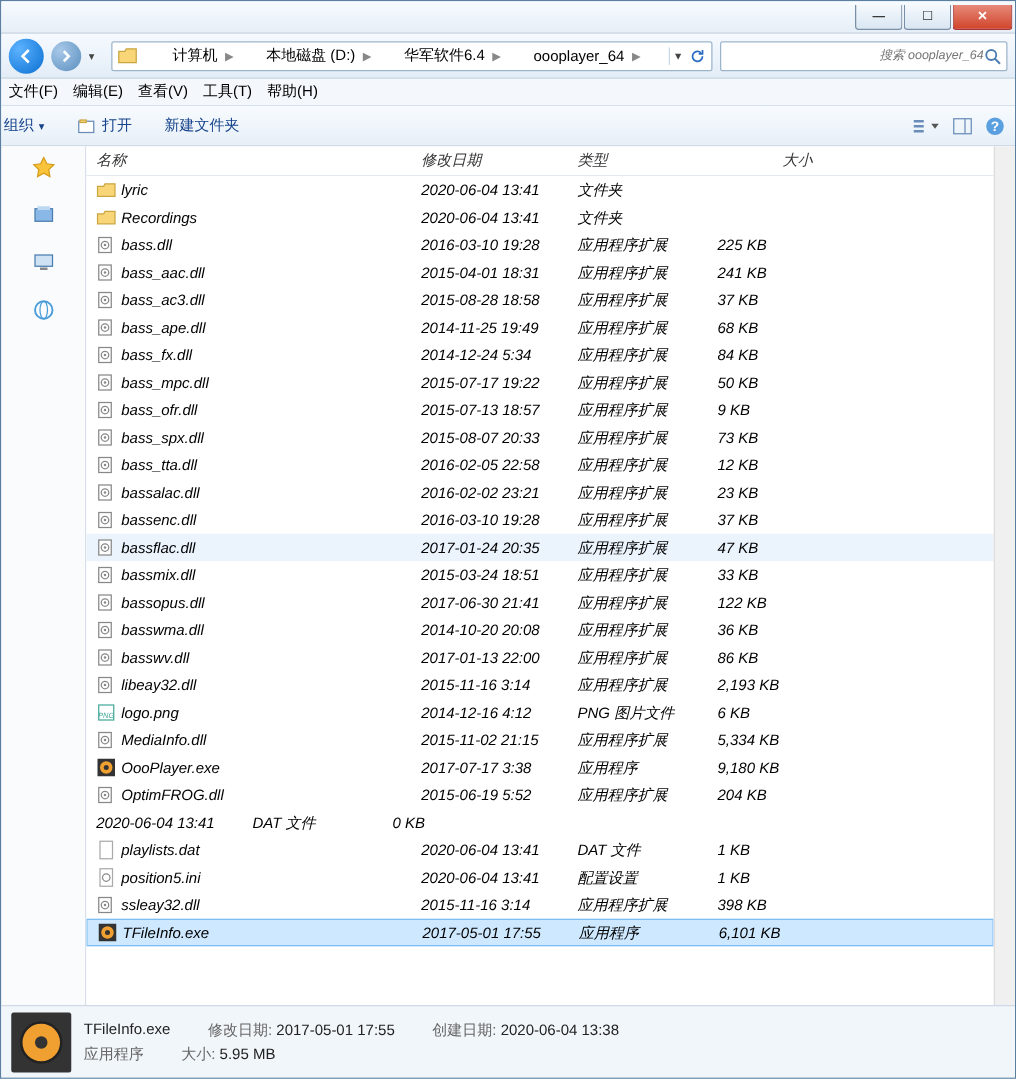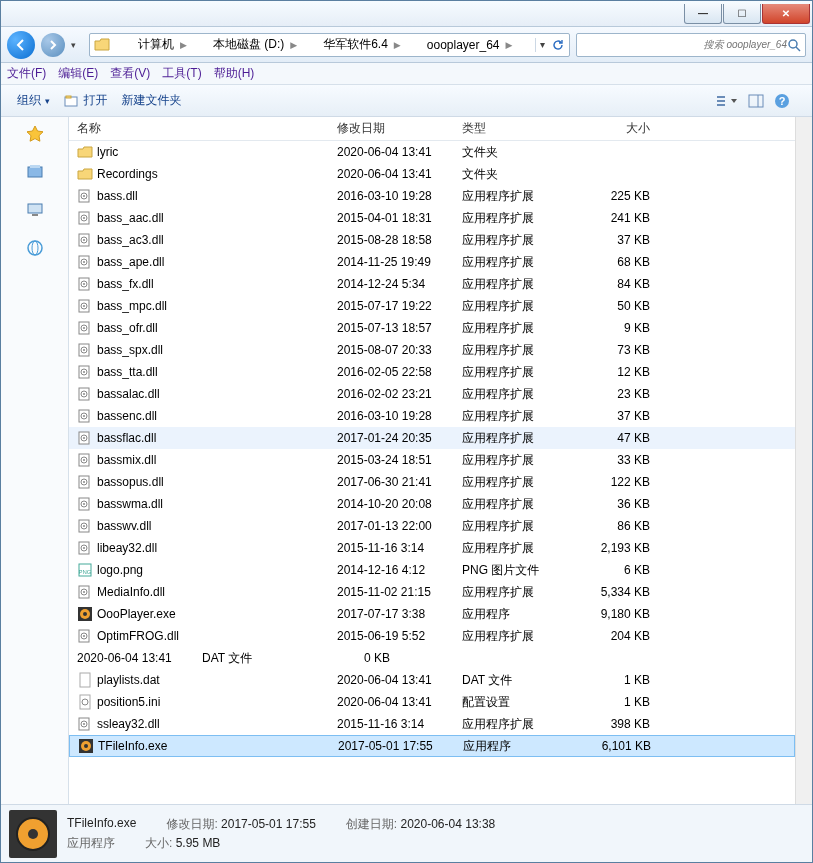--- a/index.html
+++ b/index.html
@@ -15,43 +15,43 @@
   .nav-dd { width:12px; font-size:9px; color:#444;}
   .addrbar { flex:1; display:flex; align-items:center; height:24px; border:1px solid #9db5cb; background:#fff; border-radius:2px;}
   .addr-folder-ico { width:20px; height:20px; margin:0 2px; display:inline-flex; align-items:center; justify-content:center;}
   .crumb { display:flex; align-items:center; padding:0 4px; height:22px;margin-left:20px;}
   .sep { color:#888; padding:0 2px; font-size:9px;}
   .addr-end { margin-left:auto; display:flex; align-items:center; padding:0 4px; gap:6px; border-left:1px solid #ccd8e5;}
   .refresh { color:#2a6cc2; }
   .searchbox { width:230px; height:24px; border:1px solid #9db5cb; background:#fff; display:flex; align-items:center; padding:0 4px; border-radius:2px;}
   .searchbox input { border:none; outline:none; flex:1; font-size:10px; font-style:italic; color:#0f172a;text-align:right;}
   .menubar { height:22px; display:flex; align-items:center; padding:0 6px; gap:12px; background:#f4f8fc; border-bottom:1px solid #d6e0ea;}
-  .menubar span { color:#4c1d95; }
-  .toolbar { height:32px; display:flex; align-items:center; padding:0 16px; gap:14px; background:linear-gradient(to bottom,#f7fbff,#e7eff7); border-bottom:1px solid #cfdae6;}
+  .menubar span { color:#000000; }
+  .toolbar { height:32px; display:flex; align-items:center; padding:0 2px; gap:26px; background:linear-gradient(to bottom,#f7fbff,#e7eff7); border-bottom:1px solid #cfdae6;}
   .tool-item { display:flex; align-items:center; gap:4px; color:#15428b; }
   .tool-right { margin-left:auto; display:flex; align-items:center; gap:10px; padding-right:6px;}
   .tool-ico { color:#346; }
-  .body { flex:1; display:flex; overflow:hidden;}
+  .body { flex:1; display:flex; overflow:hidden;font-style:italic;}
   .sidebar { width:68px; border-right:1px solid #d6e0ea; background:#f9fbfd; display:flex; flex-direction:column; align-items:center; padding-top:8px; gap:20px;}
   .side-ico { width:18px; height:18px; }
   .main { flex:1; display:flex; flex-direction:column; overflow:hidden;}
   .colheads { display:flex; height:24px; border-bottom:1px solid #e3e9ef; align-items:center; color:#333; background:#fff;}
   .col { padding:0 8px; }
   .col-name { width:260px;}
   .col-date { width:125px;}
   .col-type { width:112px;}
   .col-size { width:100px; text-align:right; padding-right:16px;}
   .filelist { flex:1; overflow-y:auto; background:#fff;}
   .row { display:flex; height:22px; align-items:center; padding:0; }
   .row.sel { background:#cde8ff; border:1px solid #7dbef2; height:22px;}
   .cell { padding:0 8px; white-space:nowrap; overflow:hidden; text-overflow:ellipsis;}
   .cell-name { width:260px; display:flex; align-items:center; gap:4px;}
   .cell-date { width:125px;}
   .cell-type { width:112px;}
-  .cell-size { width:100px; text-align:right; padding-right:16px;}
+  .cell-size { width:100px; padding-right:16px;}
   .fico { width:16px; height:16px; display:inline-flex; align-items:center; justify-content:center; flex-shrink:0;}
   .detailsbar { height:58px; border-top:1px solid #cfdae6; background:#f1f6fb; display:flex; align-items:center; padding:4px 8px; gap:10px;}
   .detail-ico { width:48px; height:48px; display:flex; align-items:center; justify-content:center; background:#333; border-radius:2px;}
   .detail-txt { display:flex; flex-direction:column; gap:2px; font-size:12px;}
   .detail-line { display:flex; gap:30px;}
   .detail-k { color:#666; }
   .detail-v { color:#222; }
   .scroll-right { width:17px; background:#f0f0f0; border-left:1px solid #ddd;}
   svg { display:block; }
 </style>

